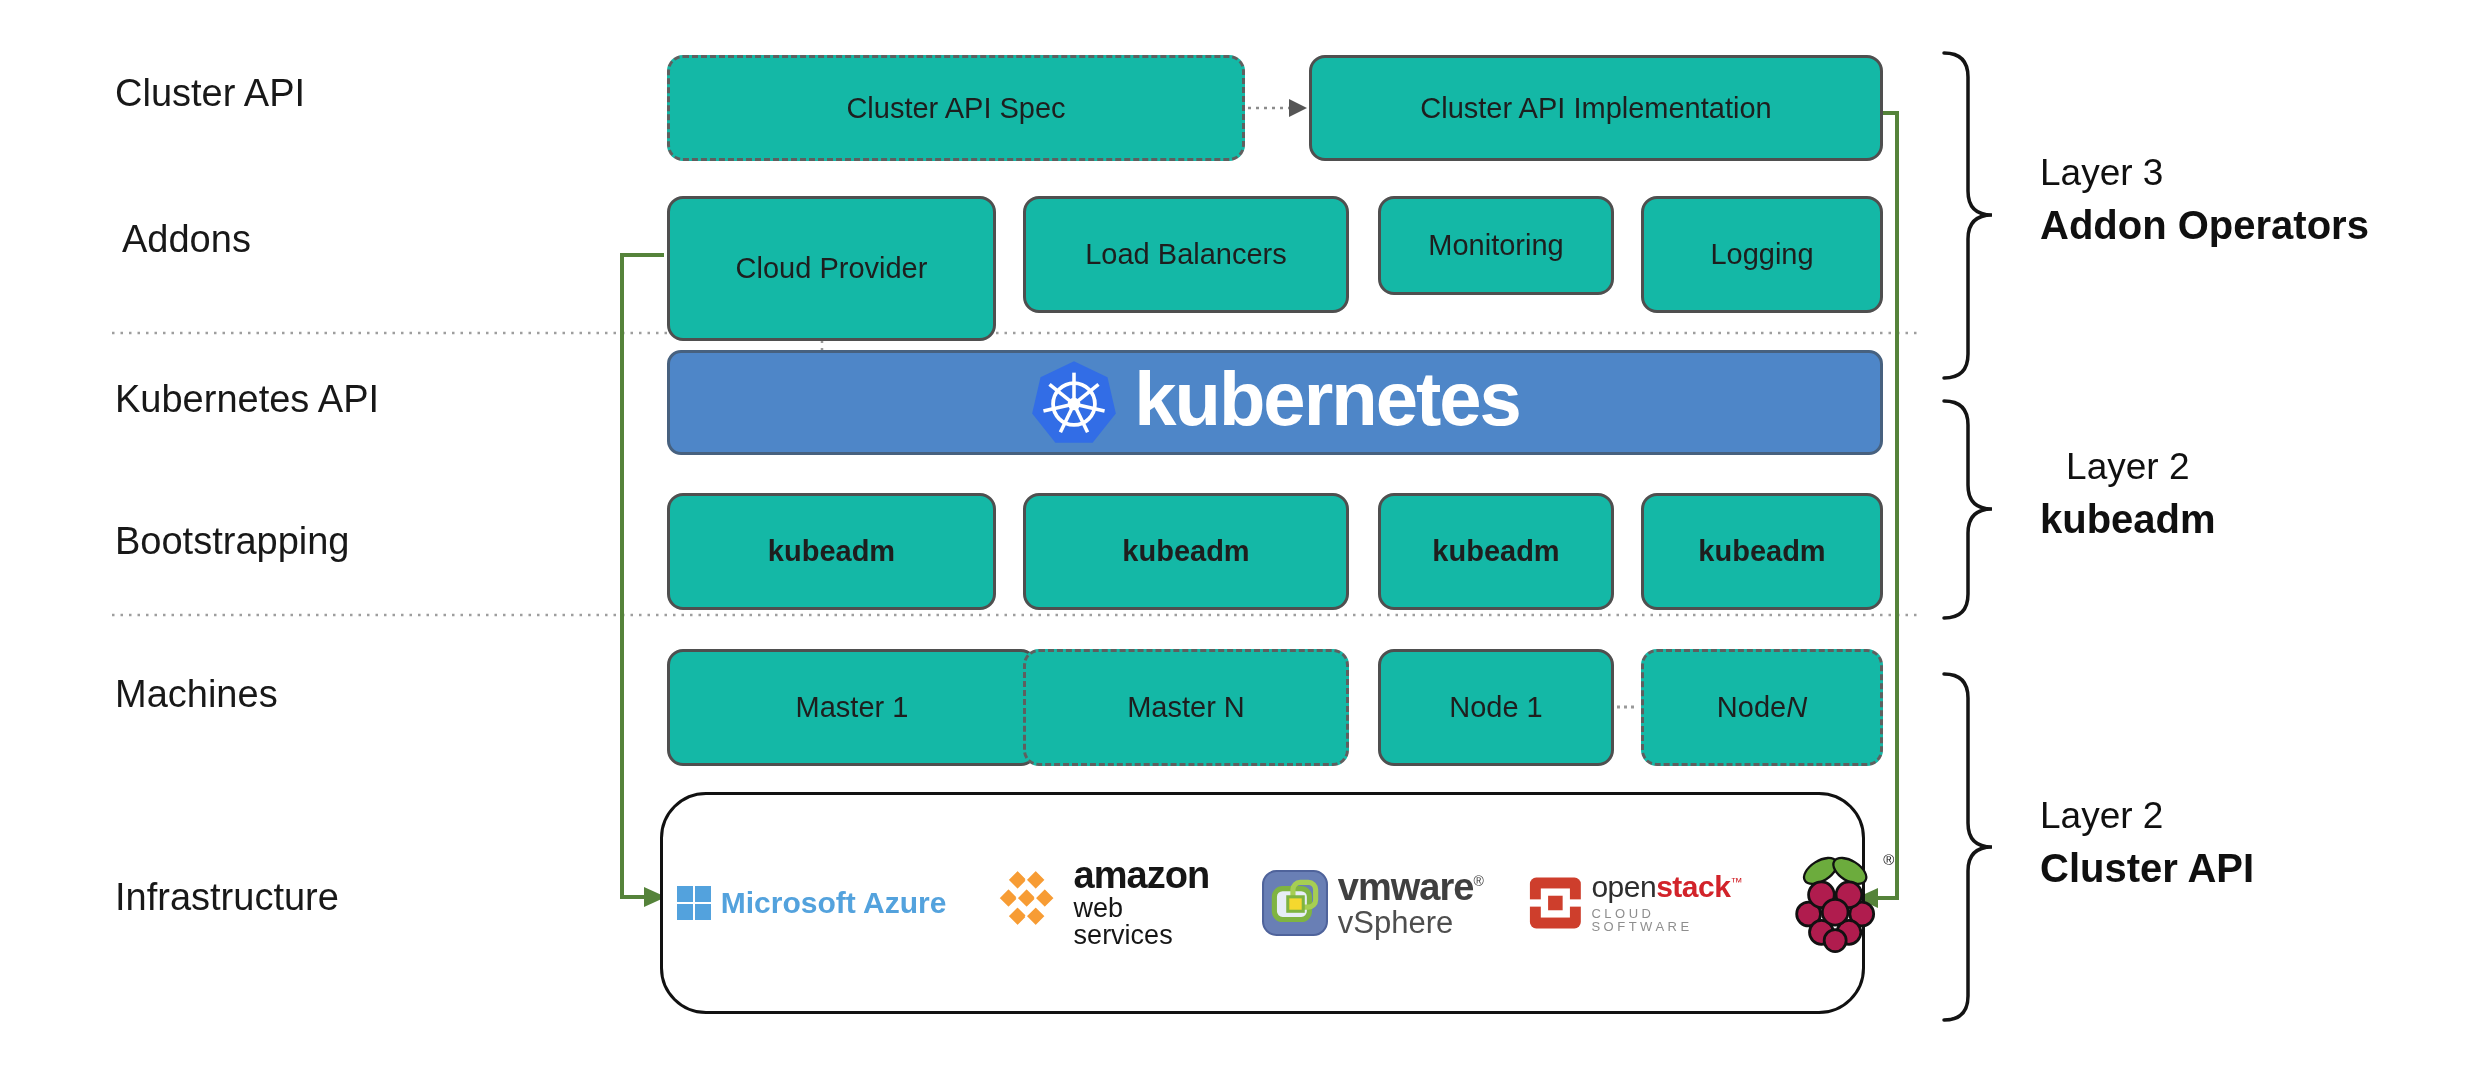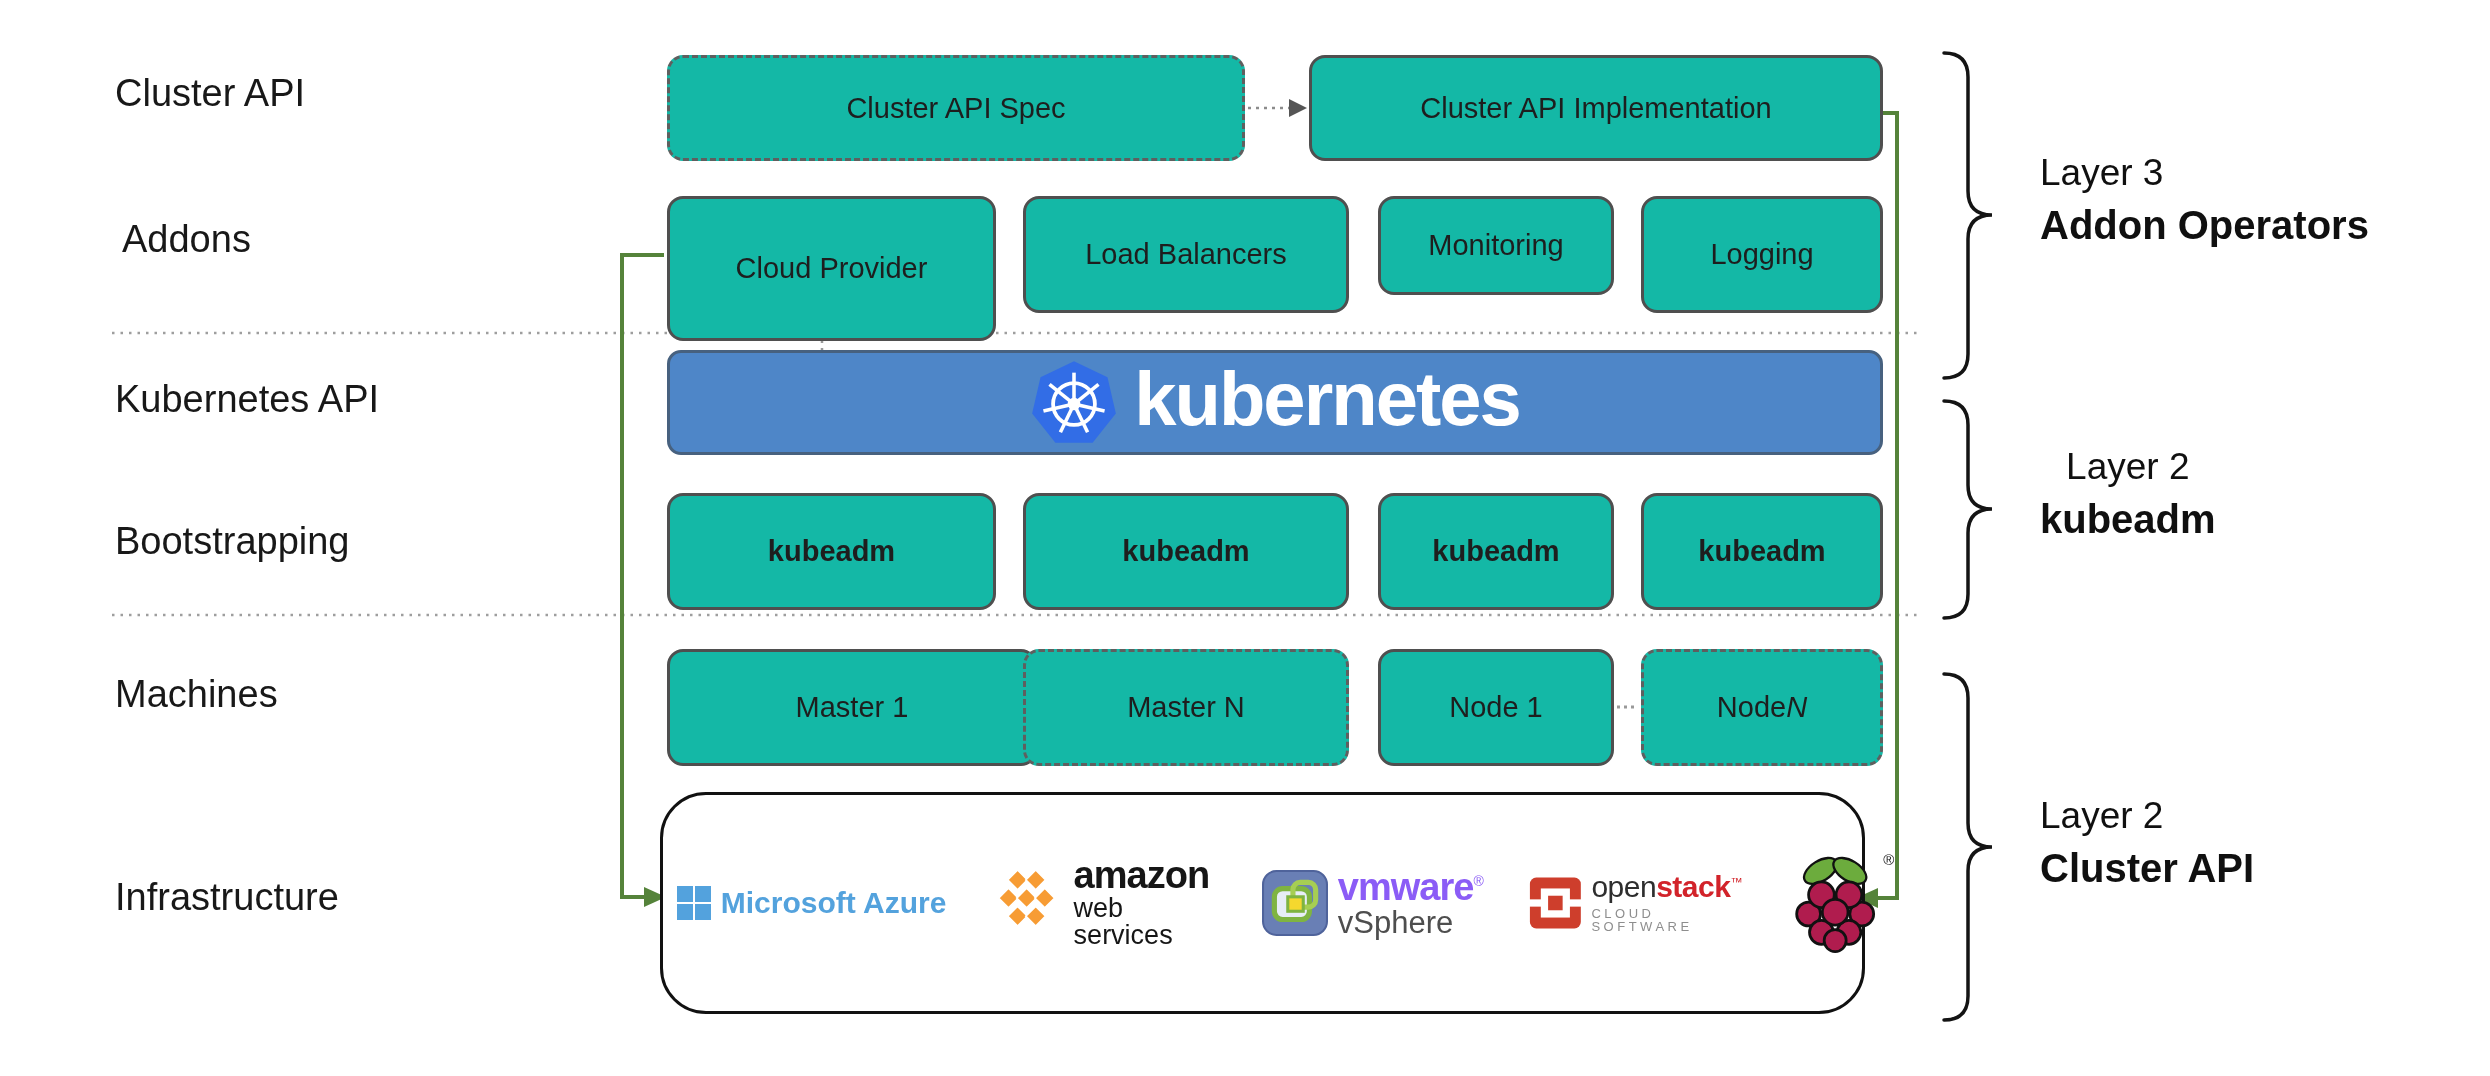--- a/index.html
+++ b/index.html
@@ -24,21 +24,21 @@
 
   .infra{position:absolute;left:660px;top:792px;width:1205px;height:222px;box-sizing:border-box;
          border:3.5px solid #111;border-radius:46px;background:#fff;
          display:flex;align-items:center;justify-content:center;gap:46px;}
 
   .logo{display:flex;align-items:center;gap:10px;}
   .azure-text{color:#53A2DD;font-size:30px;font-weight:600;white-space:nowrap;}
   .stack-col{display:flex;flex-direction:column;align-items:flex-start;line-height:1.02;}
   .aws-word{font-size:38px;font-weight:bold;color:#161616;letter-spacing:-1px;}
   .aws-sub{font-size:27px;color:#161616;letter-spacing:0px;}
-  .vmw-word{font-size:38px;font-weight:bold;color:#8b5cf6;letter-spacing:-1px;}
+  .vmw-word{font-size:38px;font-weight:bold;color:#404040;letter-spacing:-1px;}
   .vmw-reg{font-size:14px;vertical-align:super;font-weight:normal;}
   .vmw-sub{font-size:31px;color:#4e4e4e;}
   .os-line{font-size:30px;letter-spacing:-0.5px;}
   .os-open{color:#2e2e2e;}
   .os-stack{color:#D2232A;font-weight:bold;}
   .os-tm{font-size:12px;color:#D2232A;vertical-align:super;}
   .os-sub{font-size:13px;color:#8e8e8e;letter-spacing:3.5px;margin-top:4px;}
 
   .layer{position:absolute;left:2040px;font-size:37px;color:#101010;line-height:53px;white-space:nowrap;}
   .layer .l2{font-weight:bold;font-size:40px;}

